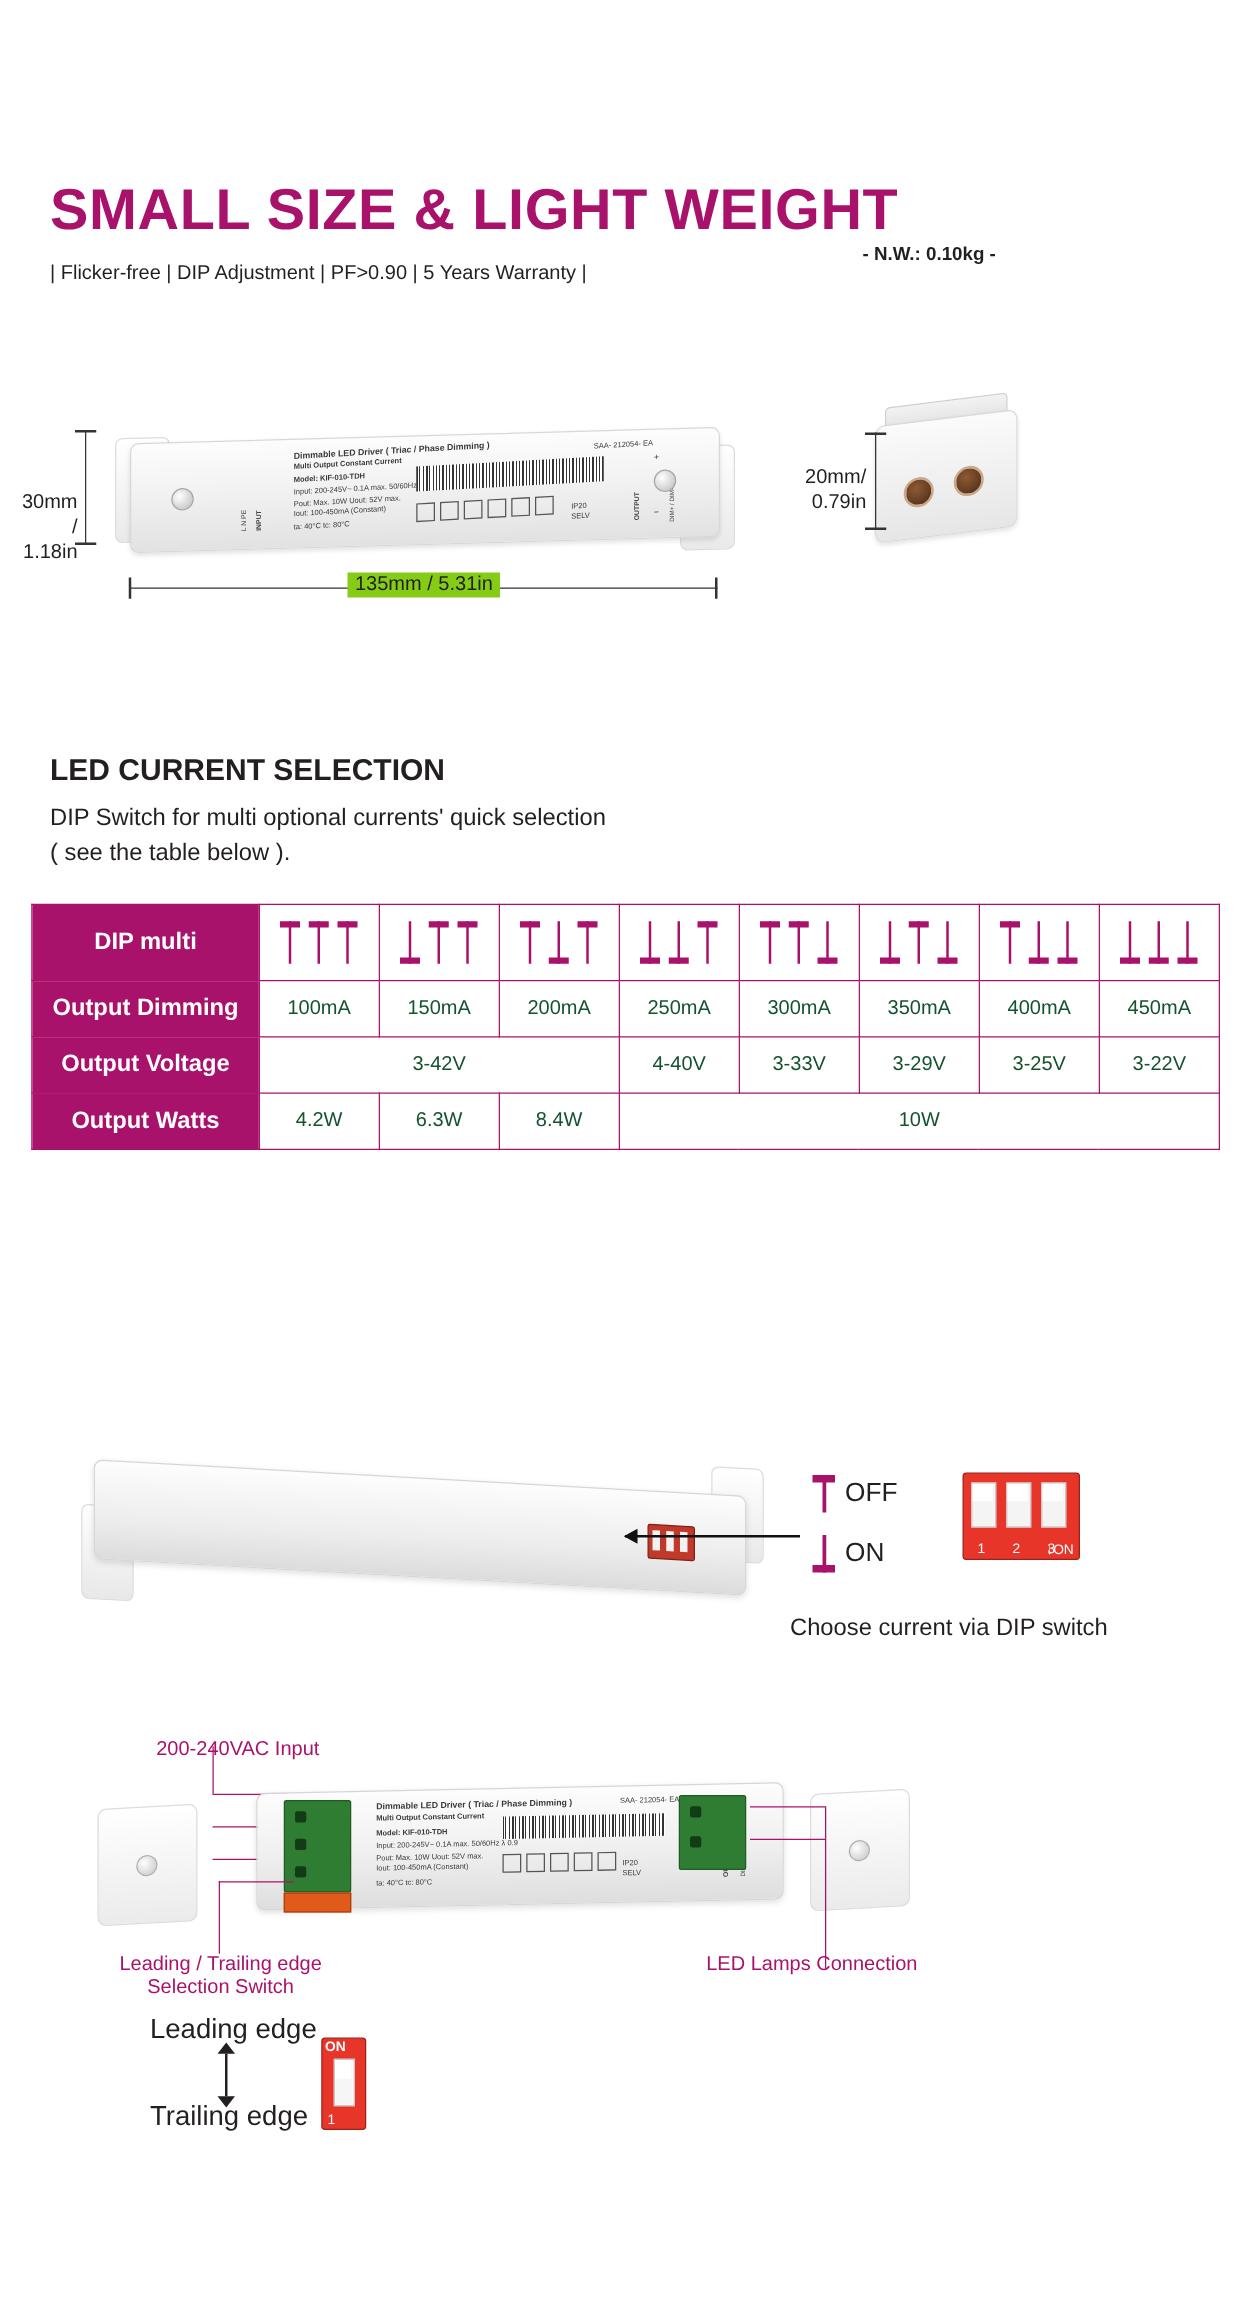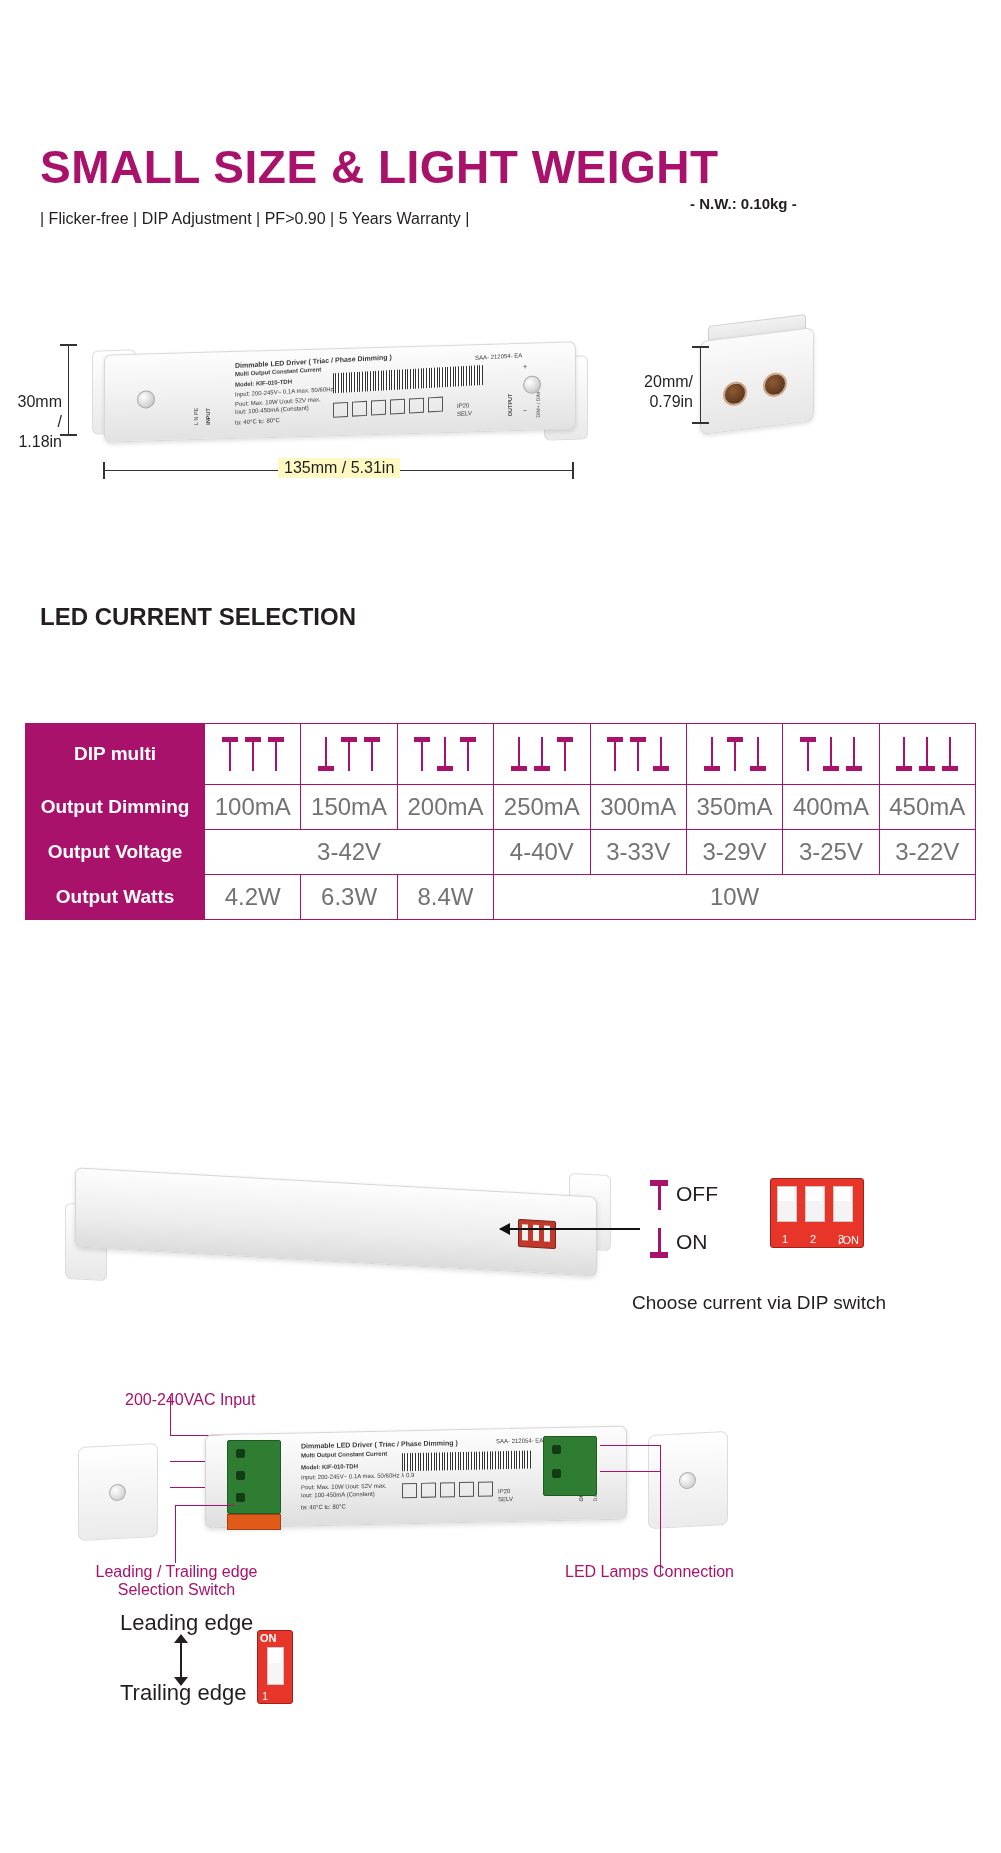--- a/index.html
+++ b/index.html
@@ -40,21 +40,21 @@
   .hole{position:absolute;width:20px;height:20px;border-radius:50%;background:radial-gradient(circle at 40% 35%,#8d5a33,#4a2a16);border:2px solid #caa88c;}
 
   .nw{position:absolute;left:690px;top:195px;font-size:15px;font-weight:bold;}
 
   
   .h2{position:absolute;left:40px;top:603px;font-size:24px;font-weight:bold;}
   .p1{position:absolute;left:40px;top:641px;font-size:19px;line-height:1.45;}
 
   
   .tbl{position:absolute;left:25px;top:723px;width:951px;border-collapse:collapse;}
-  .tbl td{border:1px solid #a9126b;text-align:center;font-size:24px;color:#737373;height:42px;}
+  .tbl td{border:1px solid #a9126b;text-align:center;font-size:16px;color:#14532d;height:42px;}
   .tbl td.hdr{background:#a9126b;color:#ffffff;font-weight:bold;font-size:19px;width:185px;text-align:center;}
   .tbl tr.first td{height:58px;}
   .dipcell{width:95px;}
   .dipwrap{display:flex;justify-content:center;gap:7px;align-items:center;height:40px;}
   .sw{position:relative;width:16px;height:34px;}
   .sw .stem{position:absolute;left:7px;top:0;width:2px;height:34px;background:#a9126b;}
   .sw .bar-top{position:absolute;left:0;top:0;width:16px;height:5px;background:#a9126b;}
   .sw .bar-bot{position:absolute;left:0;bottom:0;width:16px;height:5px;background:#a9126b;}
 
   
@@ -153,41 +153,45 @@
         <div class="sidebar-txt" style="left:402px;top:16px;height:56px;font-weight:bold;">OUTPUT</div>
         <div class="label" style="left:418px;top:18px;font-size:7px;">+</div>
         <div class="label" style="left:418px;top:62px;font-size:7px;">−</div>
         <div class="sidebar-txt" style="left:430px;top:14px;height:60px;font-size:5px;">DIM+ / DIM-</div>
       </div>
     </div>
 
     <div class="hline" style="left:104px;top:170px;width:470px;"></div>
     <div class="tick" style="left:103px;top:162px;width:2px;height:17px;"></div>
     <div class="tick" style="left:572px;top:162px;width:2px;height:17px;"></div>
-    <div class="dimtxt" style="left:278px;top:158px;background:#fef9c3;padding:0 6px;">135mm / 5.31in</div>
+    <div class="dimtxt" style="left:278px;top:158px;background:#84cc16;padding:0 6px;">135mm / 5.31in</div>
 
     <div class="endview">
       <div class="top"></div>
       <div class="body">
         <div class="hole" style="left:22px;top:44px;"></div>
         <div class="hole" style="left:62px;top:40px;"></div>
       </div>
     </div>
     <div class="vline" style="left:700px;top:46px;height:78px;"></div>
     <div class="tick" style="left:692px;top:46px;width:17px;height:2px;"></div>
     <div class="tick" style="left:692px;top:122px;width:17px;height:2px;"></div>
     <div class="dimtxt" style="left:625px;top:72px;width:68px;text-align:right;">
       <span>20mm/</span><br>
       <span>0.79in</span>
     </div>
   </div>
 
   <div class="nw">- N.W.: 0.10kg -</div>
 
   <div class="h2">LED CURRENT SELECTION</div>
+  <div class="p1">
+    <span>DIP Switch for multi optional currents' quick selection</span><br>
+    <span>( see the table below ).</span>
+  </div>
 
   <table class="tbl">
     <tbody>
       <tr class="first">
         <td class="hdr">DIP multi</td>
         <td class="dipcell">
             <div class="dipwrap">
               <span class="sw">
                 <i class="stem"></i>
                 <i class="bar-top"></i>

